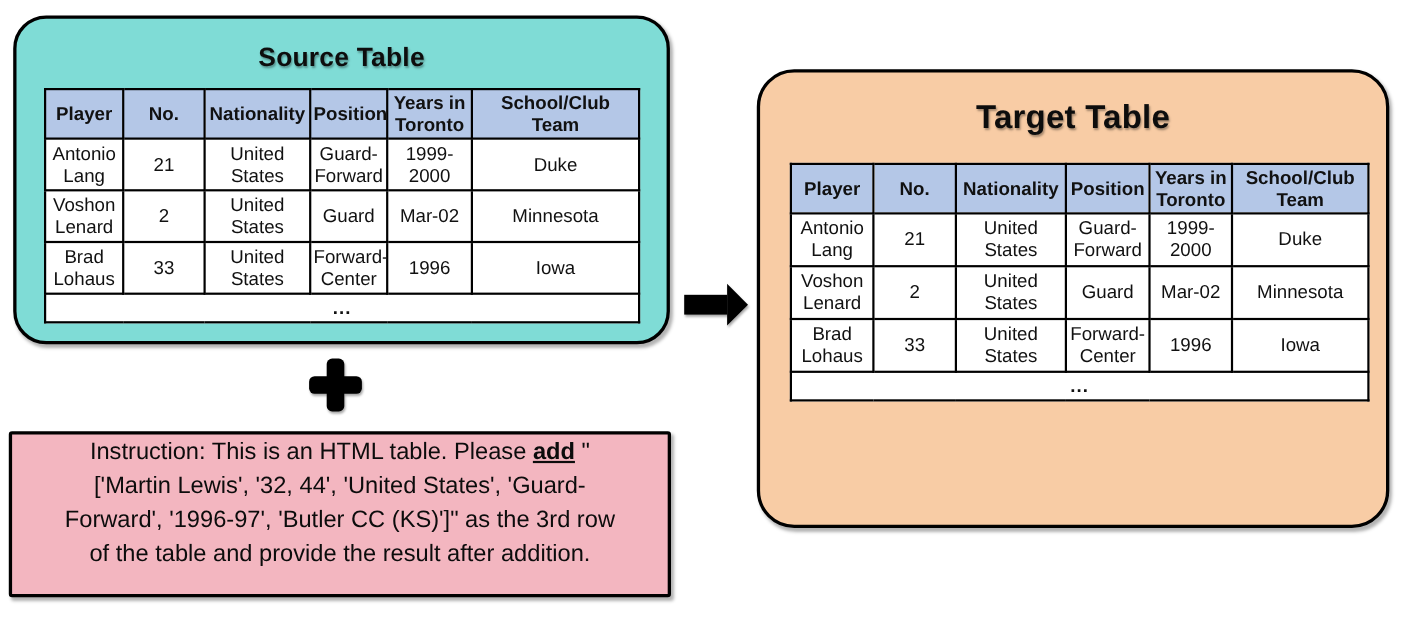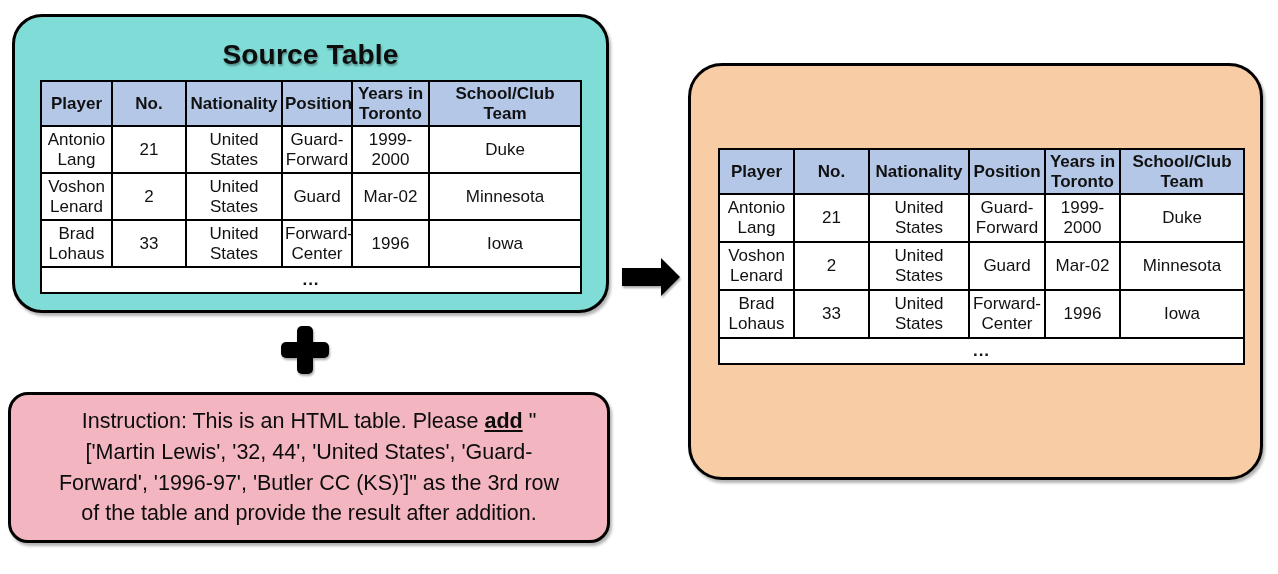--- a/index.html
+++ b/index.html
@@ -22,26 +22,26 @@
     border-radius: 30px;
   }
   .panel.target {
     left: 688px; top: 63px; width: 575px; height: 417px;
     background: var(--target-bg);
     border-radius: 34px;
   }
   .panel.instruction {
     left: 8px; top: 392px; width: 602px; height: 151px;
     background: var(--instruction-bg);
-    border-radius: 20px;
-    display: flex; align-items: center; justify-content: center;
+    border-radius: 3px;
+    display: flex; justify-content: center;
   }
   .panel-title {
     text-align: center;
-    font-size: 28px;
+    font-size: 24px;
     font-weight: 600;
     letter-spacing: 0.2px;
     color: #0d0d0d;
     text-shadow: 1px 2px 2px rgba(0,0,0,0.35);
   }
   .source .panel-title { margin-top: 22px; }
   .target .panel-title { margin-top: 24px; font-size: 30px; }
 
   table.data-table {
     position: absolute;
@@ -171,20 +171,21 @@
   <div class="arrow-shape">
     <span class="arrow-body"></span>
     <span class="arrow-head"></span>
   </div>
 
   <section class="panel instruction">
     <p><span>Instruction: This is an HTML table. Please </span><strong class="add">add</strong><span> "['Martin Lewis', '32, 44', 'United States', 'Guard-Forward', '1996-97', 'Butler CC (KS)']" as the 3rd row of the table and provide the result after addition.</span></p>
   </section>
 
   <section class="panel target">
+    <div class="panel-title">Target Table</div>
     <table class="data-table" data-table="target_panel.table">
       <colgroup>
         <col style="width:75px">
           <col style="width:75px">
           <col style="width:100px">
         <col style="width:76px">
           <col style="width:75px">
           <col style="width:124px">
       </colgroup>
     <thead>

